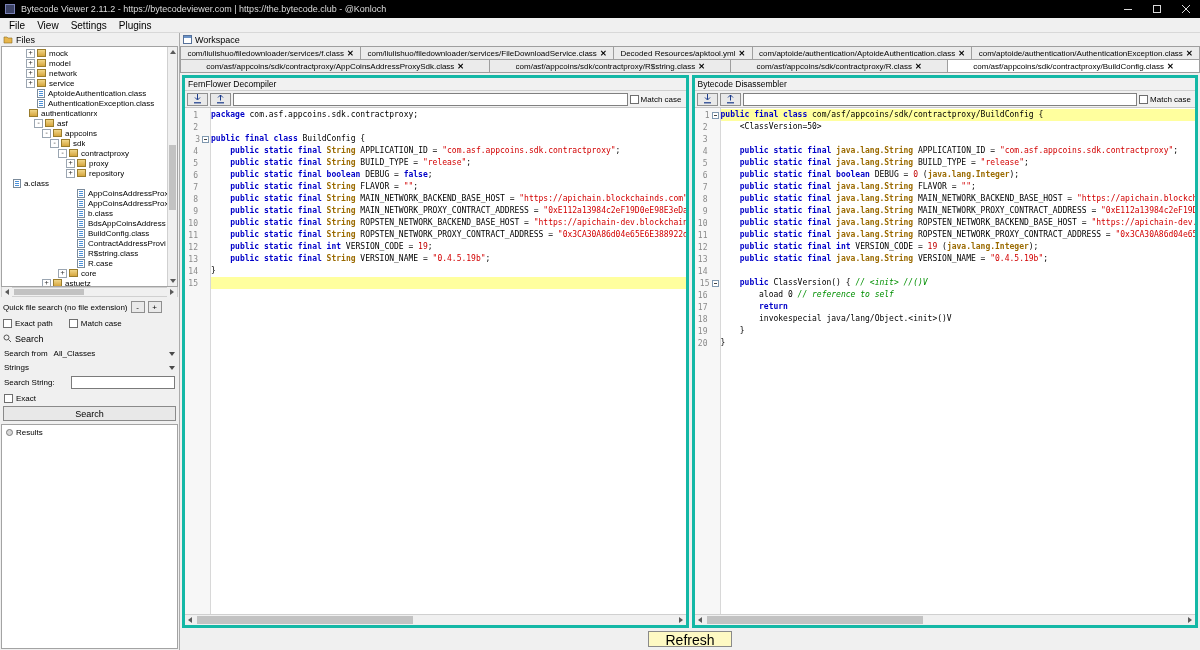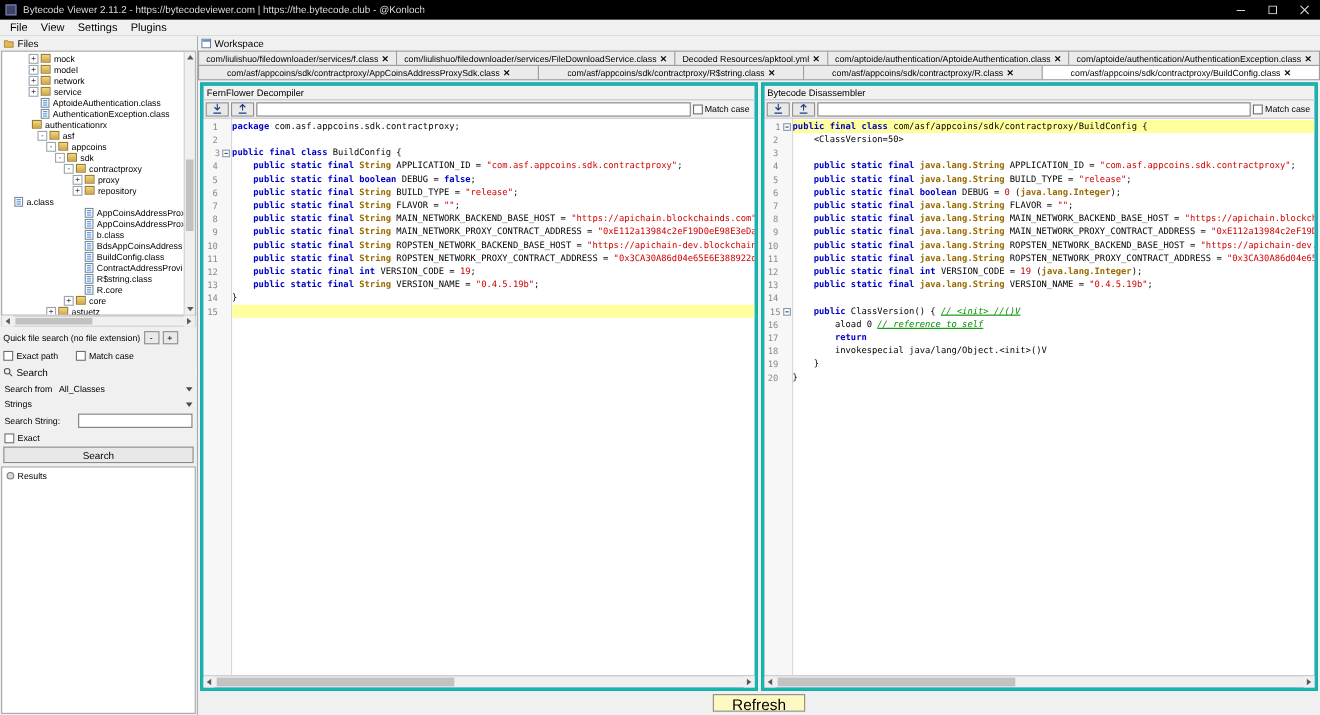--- a/index.html
+++ b/index.html
@@ -100,21 +100,21 @@
   .fold{flex:none;width:9px;height:7px;margin-right:1px;}
   .fold.has{width:7px;border:1px solid #7f98af;background:#fff;position:relative;}
   .fold.has::after{content:"";position:absolute;left:1px;right:1px;top:2px;border-top:1px solid #444;}
   .code{flex:1;min-width:0;overflow:hidden;padding-top:1px;}
   .code-line{height:12px;line-height:12px;white-space:pre;font-family:"DejaVu Sans Mono",monospace;font-size:8px;}
   .code-line.hl{background:#FFFF9E;}
   .tok-k{color:#0101C8;font-weight:bold;}
   .tok-t{color:#9A6A00;font-weight:bold;}
   .tok-s{color:#D20000;}
   .tok-num{color:#C00000;}
-  .tok-c{color:#008F00;font-style:italic;text-decoration:underline;}
+  .tok-c{color:#008F00;font-style:italic;}
   .tok-p{color:#000;}
   .pane-hscroll{flex:none;height:11px;border-top:1px solid #D0D0D0;}
 
   .bottom-bar{flex:none;height:22px;display:flex;align-items:center;justify-content:center;}
   .refresh-btn{font-size:14px;height:16px;padding:0 16px;background:#fef9c3;border:1px solid #8A8A8A;font-family:"Liberation Sans",sans-serif;}
 </style>
 </head>
 <body>
 
 <div class="window">
@@ -261,21 +261,21 @@
               <span class="tree-label">ContractAddressProvi</span>
             </div>
             <div class="tree-row" style="padding-left: 64px;">
               <span class="expander-space"></span>
               <span class="node-icon class-icon"></span>
               <span class="tree-label">R$string.class</span>
             </div>
             <div class="tree-row" style="padding-left: 64px;">
               <span class="expander-space"></span>
               <span class="node-icon class-icon"></span>
-              <span class="tree-label">R.core</span>
+              <span class="tree-label">R.case</span>
             </div>
             <div class="tree-row" style="padding-left: 56px;">
               <span class="expander">+</span>
               <span class="node-icon pkg-icon"></span>
               <span class="tree-label">core</span>
             </div>
             <div class="tree-row" style="padding-left: 40px;">
               <span class="expander">+</span>
               <span class="node-icon pkg-icon"></span>
               <span class="tree-label">astuetz</span>
@@ -493,22 +493,22 @@
                 <div class="gutter-row">
                   <span class="lnum">15</span>
                   <span class="fold"></span>
                 </div>
               </div>
             <div class="code">
                 <div class="code-line"><span class="tok-k">package</span><span class="tok-p"> com.asf.appcoins.sdk.contractproxy;</span></div>
                 <div class="code-line"></div>
                 <div class="code-line"><span class="tok-k">public final class</span><span class="tok-p"> BuildConfig {</span></div>
                 <div class="code-line"><span class="tok-p">    </span><span class="tok-k">public static final</span><span class="tok-p"> </span><span class="tok-t">String</span><span class="tok-p"> APPLICATION_ID = </span><span class="tok-s">"com.asf.appcoins.sdk.contractproxy"</span><span class="tok-p">;</span></div>
+                <div class="code-line"><span class="tok-p">    </span><span class="tok-k">public static final</span><span class="tok-p"> </span><span class="tok-t">String</span><span class="tok-p"> BUILD_TYPE = </span><span class="tok-s">"release"</span><span class="tok-p">;</span></div>
                 <div class="code-line"><span class="tok-p">    </span><span class="tok-k">public static final boolean</span><span class="tok-p"> DEBUG = </span><span class="tok-k">false</span><span class="tok-p">;</span></div>
-                <div class="code-line"><span class="tok-p">    </span><span class="tok-k">public static final</span><span class="tok-p"> </span><span class="tok-t">String</span><span class="tok-p"> BUILD_TYPE = </span><span class="tok-s">"release"</span><span class="tok-p">;</span></div>
                 <div class="code-line"><span class="tok-p">    </span><span class="tok-k">public static final</span><span class="tok-p"> </span><span class="tok-t">String</span><span class="tok-p"> FLAVOR = </span><span class="tok-s">""</span><span class="tok-p">;</span></div>
                 <div class="code-line"><span class="tok-p">    </span><span class="tok-k">public static final</span><span class="tok-p"> </span><span class="tok-t">String</span><span class="tok-p"> MAIN_NETWORK_BACKEND_BASE_HOST = </span><span class="tok-s">"https://apichain.blockchainds.com"</span><span class="tok-p">;</span></div>
                 <div class="code-line"><span class="tok-p">    </span><span class="tok-k">public static final</span><span class="tok-p"> </span><span class="tok-t">String</span><span class="tok-p"> MAIN_NETWORK_PROXY_CONTRACT_ADDRESS = </span><span class="tok-s">"0xE112a13984c2eF19D0eE98E3eDa79e90D851f0e6"</span></div>
                 <div class="code-line"><span class="tok-p">    </span><span class="tok-k">public static final</span><span class="tok-p"> </span><span class="tok-t">String</span><span class="tok-p"> ROPSTEN_NETWORK_BACKEND_BASE_HOST = </span><span class="tok-s">"https://apichain-dev.blockchainds.com"</span></div>
                 <div class="code-line"><span class="tok-p">    </span><span class="tok-k">public static final</span><span class="tok-p"> </span><span class="tok-t">String</span><span class="tok-p"> ROPSTEN_NETWORK_PROXY_CONTRACT_ADDRESS = </span><span class="tok-s">"0x3CA30A86d04e65E6E388922deCe3eBD0F100F5d0"</span></div>
                 <div class="code-line"><span class="tok-p">    </span><span class="tok-k">public static final int</span><span class="tok-p"> VERSION_CODE = </span><span class="tok-num">19</span><span class="tok-p">;</span></div>
                 <div class="code-line"><span class="tok-p">    </span><span class="tok-k">public static final</span><span class="tok-p"> </span><span class="tok-t">String</span><span class="tok-p"> VERSION_NAME = </span><span class="tok-s">"0.4.5.19b"</span><span class="tok-p">;</span></div>
                 <div class="code-line"><span class="tok-p">}</span></div>
                 <div class="code-line hl"></div>
               </div>

